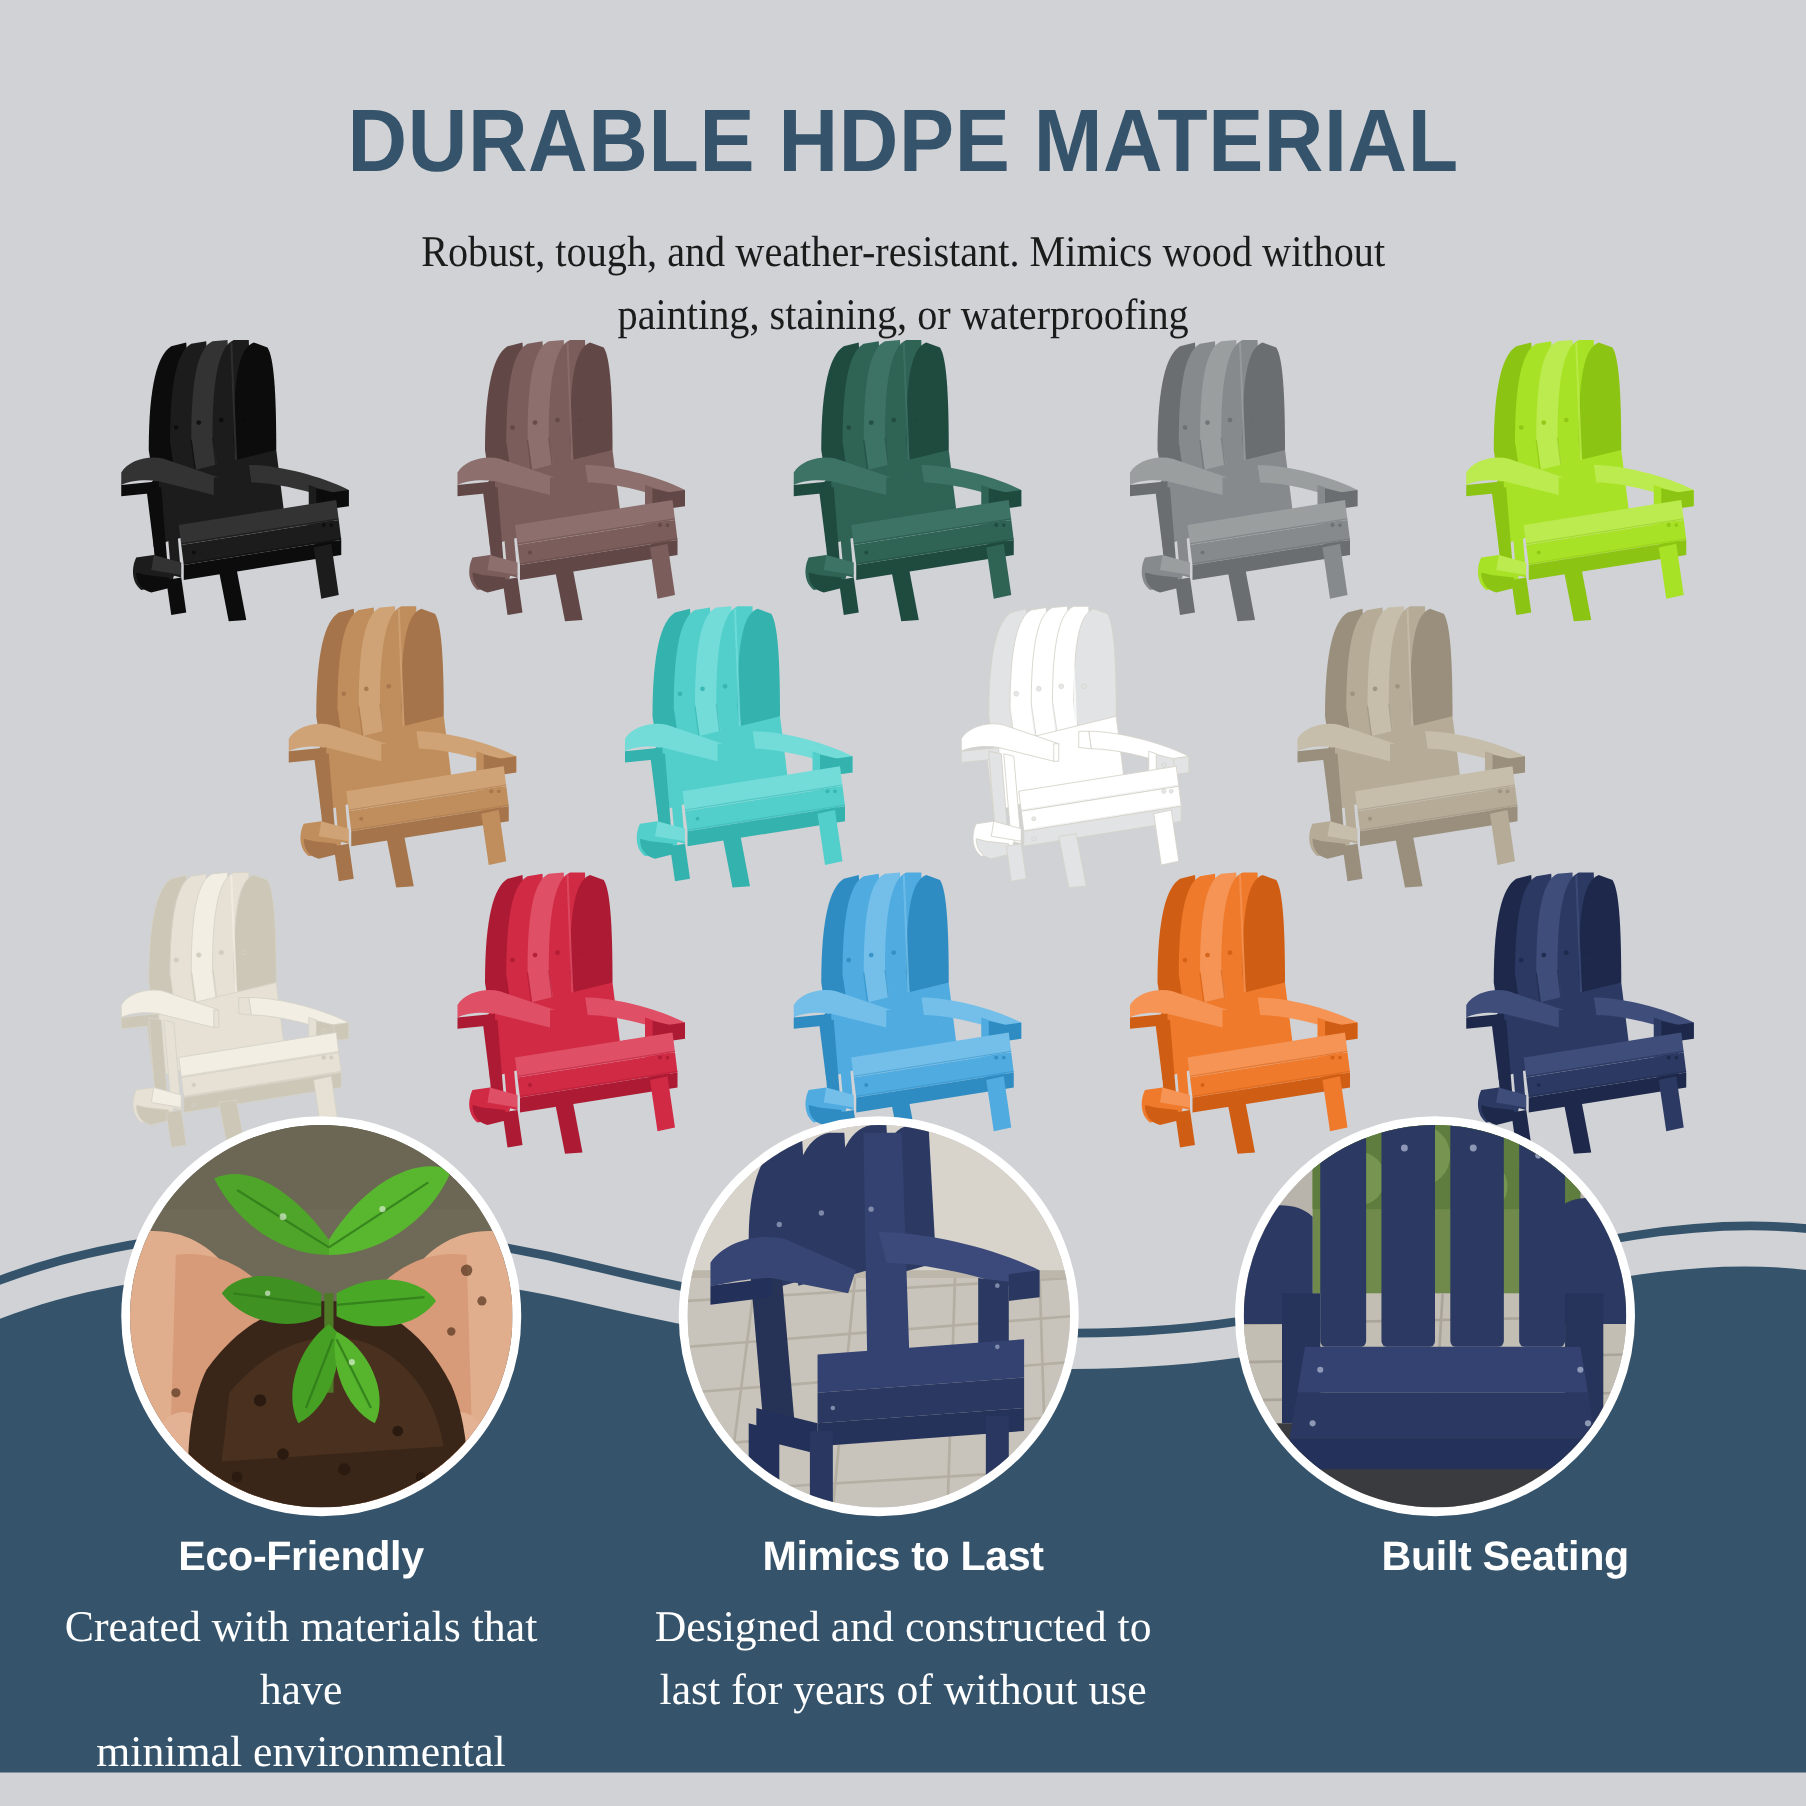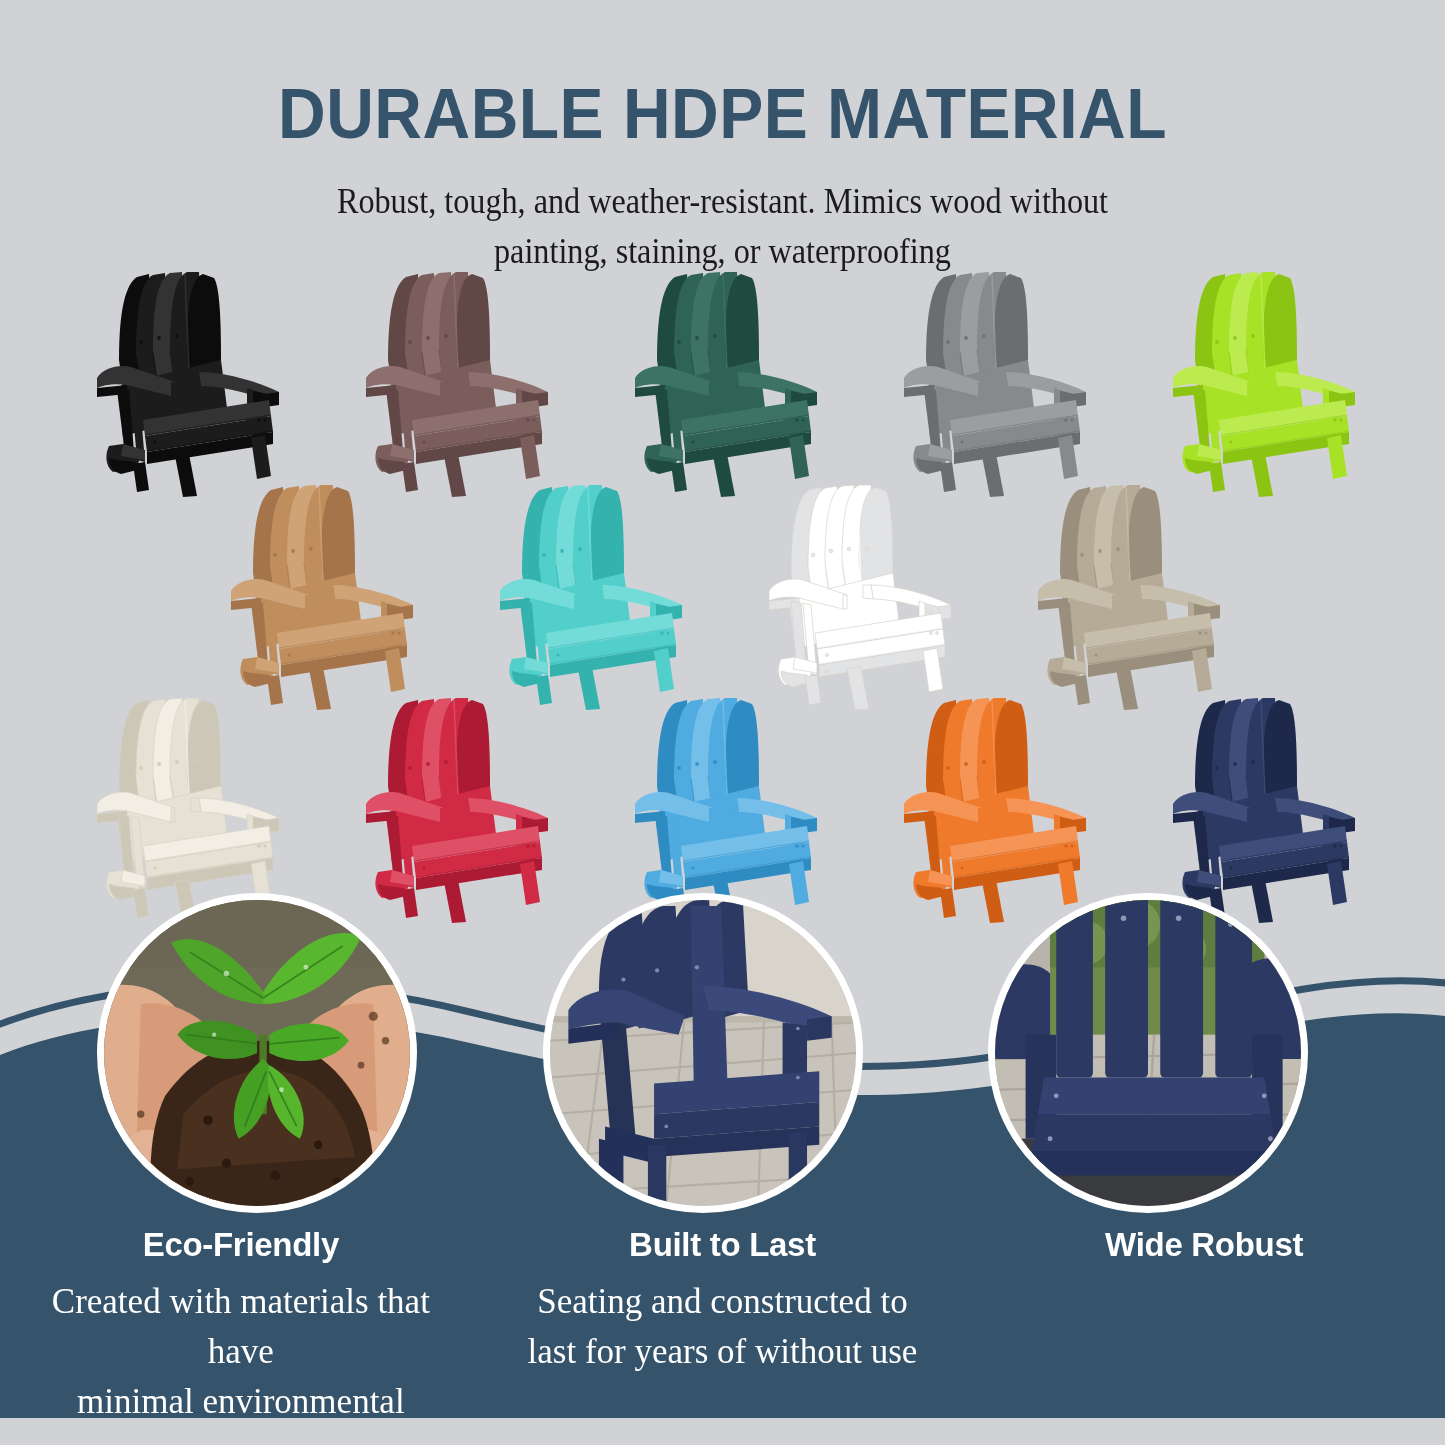--- a/index.html
+++ b/index.html
@@ -1205,24 +1205,24 @@
 
   <div class="features">
     <div class="feat">
       <h3>Eco-Friendly</h3>
       <p>
         <span>Created with materials that have</span><br>
         <span>minimal environmental minimal</span>
       </p>
     </div>
     <div class="feat">
-      <h3>Built to Last</h3>
+      <h3>Mimics to Last</h3>
       <p>
-        <span>Seating and constructed to</span><br>
+        <span>Designed and constructed to</span><br>
         <span>last for years of without use</span>
       </p>
     </div>
     <div class="feat">
-      <h3>Wide Robust</h3>
+      <h3>Built Seating</h3>
     </div>
   </div>
 
 </div>
 
 </body></html>

